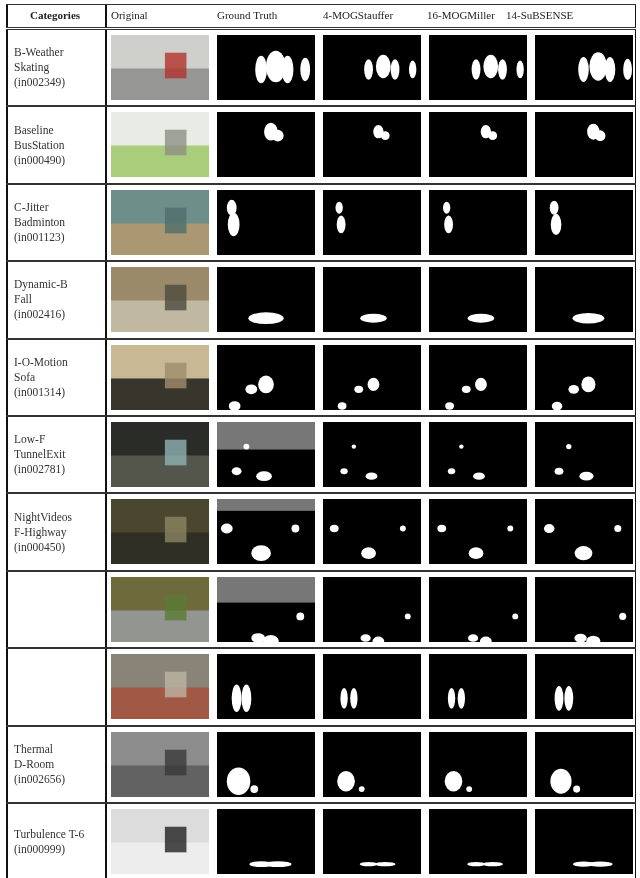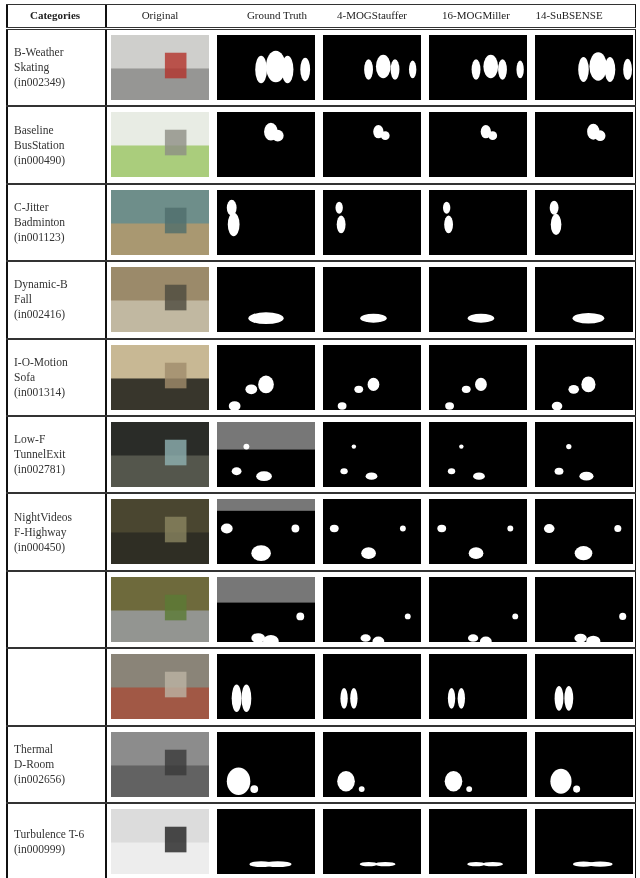--- a/index.html
+++ b/index.html
@@ -1,45 +1,45 @@
 <!DOCTYPE html>
 <html><head>
   <meta charset="utf-8">
   <style>
     html, body { margin: 0; padding: 0; background: #ffffff; }
     body { width: 640px; height: 878px; position: relative; overflow: hidden;
            font-family: "Liberation Serif", "DejaVu Serif", serif; color: #222; }
     .table { position: absolute; left: 6px; top: 4px; width: 630px; }
     .hdr { position: relative; height: 22px; border-top: 1px solid #333;
            border-bottom: 3px double #333; }
-    .hdr .c { position: absolute; top: 4px; font-size: 11px; text-align: center; }
+    .hdr .c { position: absolute; top: 4px; font-size: 11px; text-align: left; }
     .hdr .cat { left: 4px; width: 90px; font-weight: bold; text-align: center; }
     .vline { position: absolute; top: 0; bottom: 0; width: 1.5px; background: #111; }
     .row { position: relative; height: 77.4px; border-bottom: 2.5px solid #333;
            box-sizing: border-box; }
     .label { position: absolute; left: 8px; top: 0; bottom: 0; width: 86px;
              display: flex; flex-direction: column; justify-content: center;
              font-size: 11.5px; line-height: 15px; color: #333; }
     .img { position: absolute; top: 5px; width: 98px; height: 65px; overflow: hidden;
            background: #000; }
     .img svg { display: block; width: 100%; height: 100%; }
   </style>
 </head>
 <body>
 
 <div class="table">
   <div class="hdr">
     <div class="vline" style="left:0"></div>
     <div class="c cat">Categories</div>
     <div class="vline" style="left:99px"></div>
     <div class="c" style="left:105px;width:98px">Original</div>
-    <div class="c" style="left:222px;width:98px">Ground Truth</div>
+    <div class="c" style="left:211px;width:98px">Ground Truth</div>
     <div class="c" style="left:317px;width:98px">4-MOGStauffer</div>
     <div class="c" style="left:421px;width:98px">16-MOGMiller</div>
-    <div class="c" style="left:514px;width:98px">14-SuBSENSE</div>
+    <div class="c" style="left:500px;width:98px">14-SuBSENSE</div>
     <div class="vline" style="right:0"></div>
   </div>
   <div id="rows">
       <div class="row">
         <div class="vline" style="left:0"></div>
         <div class="label">
           <span>B-Weather</span>
           <span>Skating</span>
           <span>(in002349)</span>
         </div>

